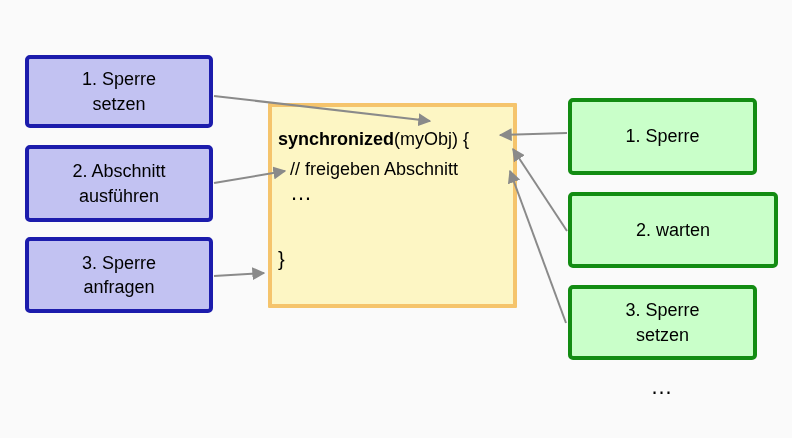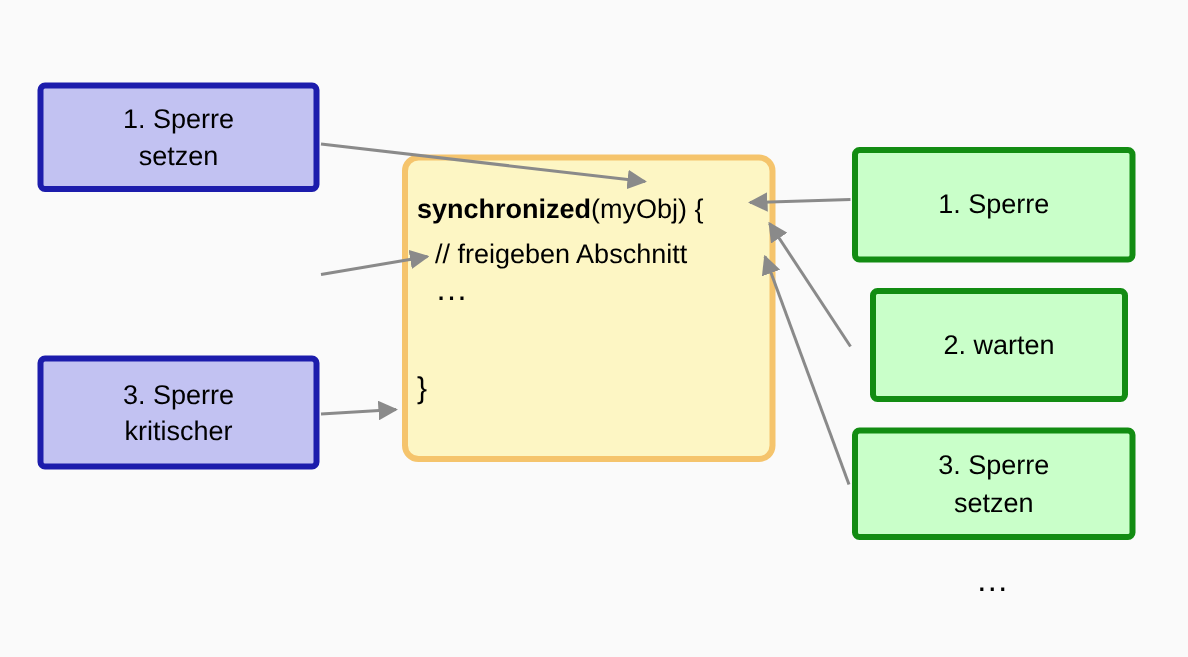--- a/index.html
+++ b/index.html
@@ -16,21 +16,21 @@
   .stage{position:absolute;left:0;top:0;width:792px;height:438px;}
   .box{
     position:absolute;box-sizing:border-box;border-radius:5px;
     display:flex;flex-direction:column;justify-content:center;align-items:center;
     text-align:center;font-size:18px;line-height:1.35;
   }
   .box.purple{background:var(--purple-fill);border:4px solid var(--purple-border);}
   .box.green{background:var(--green-fill);border:4px solid var(--green-border);}
   .box.yellow{
     background:var(--yellow-fill);border:4px solid var(--yellow-border);
-    display:block;border-radius:11px;
+    display:block;border-radius:1px;
   }
   .box span{display:block;}
   .code-line{position:absolute;white-space:nowrap;font-size:18px;line-height:24px;}
   .code-line .kw{display:inline;font-weight:bold;}
   .code-line .rest{display:inline;}
   .ellipsis-note{
     position:absolute;left:630px;top:372px;width:65px;height:30px;
     line-height:30px;text-align:center;font-size:22px;letter-spacing:2px;
   }
   svg.arrows{
@@ -42,38 +42,42 @@
 </style>
 </head>
 <body>
 
 <div class="stage">
 
   <div class="box purple" style="left:25px;top:55px;width:188px;height:73px">
     <span>1. Sperre</span>
     <span>setzen</span>
   </div>
+  <div class="box purple" style="left:25px;top:145px;width:188px;height:77px">
+    <span>2. Abschnitt</span>
+    <span>ausführen</span>
+  </div>
   <div class="box purple" style="left:25px;top:237px;width:188px;height:76px">
     <span>3. Sperre</span>
-    <span>kritischer</span>
+    <span>anfragen</span>
   </div>
 
   <div class="box yellow" style="left:268px;top:103px;width:249px;height:205px">
     <div class="code-line" style="left:6px;top:20px">
       <span class="kw">synchronized</span><span class="rest">(myObj) {</span>
     </div>
     <div class="code-line" style="left:18px;top:50px">// freigeben Abschnitt</div>
     <div class="code-line" style="left:18px;top:74px;font-size:22px">…</div>
     <div class="code-line" style="left:6px;top:140px;font-size:20px">}</div>
   </div>
 
   <div class="box green" style="left:568px;top:98px;width:189px;height:77px">
     <span>1. Sperre</span>
   </div>
-  <div class="box green" style="left:580px;top:192px;width:172px;height:76px">
+  <div class="box green" style="left:568px;top:192px;width:210px;height:76px">
     <span>2. warten</span>
     <span></span>
   </div>
   <div class="box green" style="left:568px;top:285px;width:189px;height:75px">
     <span>3. Sperre</span>
     <span>setzen</span>
   </div>
 
   <div class="ellipsis-note">…</div>
 

